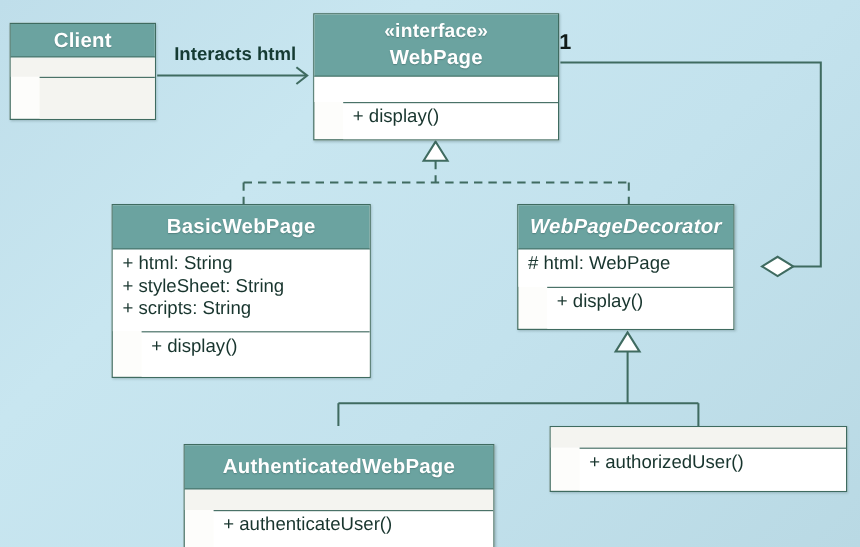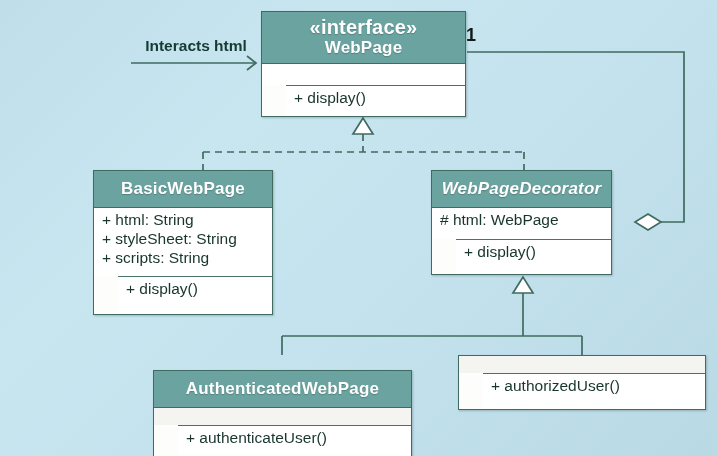--- a/index.html
+++ b/index.html
@@ -45,21 +45,21 @@
     letter-spacing: 0.2px;
     border-bottom: 1.5px solid #3f6b60;
     text-shadow: 0 1px 1px rgba(40,70,70,0.35);
     display: flex;
     flex-direction: column;
     align-items: center;
     justify-content: center;
   }
   .uml-header .stereotype {
     font-weight: bold;
-    font-size: 20px;
+    font-size: 16px;
     line-height: 20px;
   }
   .uml-header .cname {
     font-size: 17px;
     line-height: 22px;
   }
   .uml-header.abstract .cname {
     font-style: italic;
   }
   .uml-compartment {
@@ -86,21 +86,21 @@
   #class-client        { left: 8px;   top: 19px;  width: 122px; }
   #class-client .uml-header { height: 28px; }
   #class-client .c1    { height: 16px; }
   #class-client .c2    { height: 35px; }
 
   #class-webpage       { left: 261px; top: 11px;  width: 205px; }
   #class-webpage .uml-header { height: 52px; padding-top: 1px; }
   #class-webpage .c1   { height: 21px; }
   #class-webpage .c2   { height: 31px; }
 
-  #class-basicwebpage  { left: 93px;  top: 170px; width: 180px; }
+  #class-basicwebpage  { left: 93px;  top: 170px; width: 216px; }
   #class-basicwebpage .uml-header { height: 37px; }
   #class-basicwebpage .c1 { height: 68px; }
   #class-basicwebpage .c2 { height: 38px; }
 
   #class-decorator     { left: 431px; top: 170px; width: 181px; }
   #class-decorator .uml-header { height: 37px; }
   #class-decorator .c1 { height: 31px; }
   #class-decorator .c2 { height: 35px; }
 
   #class-authenticated { left: 153px; top: 370px; width: 259px; }
@@ -167,20 +167,27 @@
       <line x1="282" y1="336" x2="582" y2="336" stroke="#3f6b60" stroke-width="1.7"></line>
       <line x1="282" y1="336" x2="282" y2="355" stroke="#3f6b60" stroke-width="1.7"></line>
       <line x1="582" y1="336" x2="582" y2="355" stroke="#3f6b60" stroke-width="1.7"></line>
     </g>
   </svg>
 
   <div class="edge-label" id="label-interacts">Interacts html</div>
 
   <div class="edge-label" id="label-multiplicity-one">1</div>
 
+  <div class="uml-class" id="class-client">
+    <div class="uml-header">
+      <div class="cname">Client</div>
+    </div>
+    <div class="uml-compartment empty c1"></div>
+    <div class="uml-compartment empty divider c2"></div>
+  </div>
 
   <div class="uml-class" id="class-webpage">
     <div class="uml-header">
       <div class="stereotype">«interface»</div>
       <div class="cname">WebPage</div>
     </div>
     <div class="uml-compartment c1"></div>
     <div class="uml-compartment divider c2">
       <div class="member">+ display()</div>
     </div>

